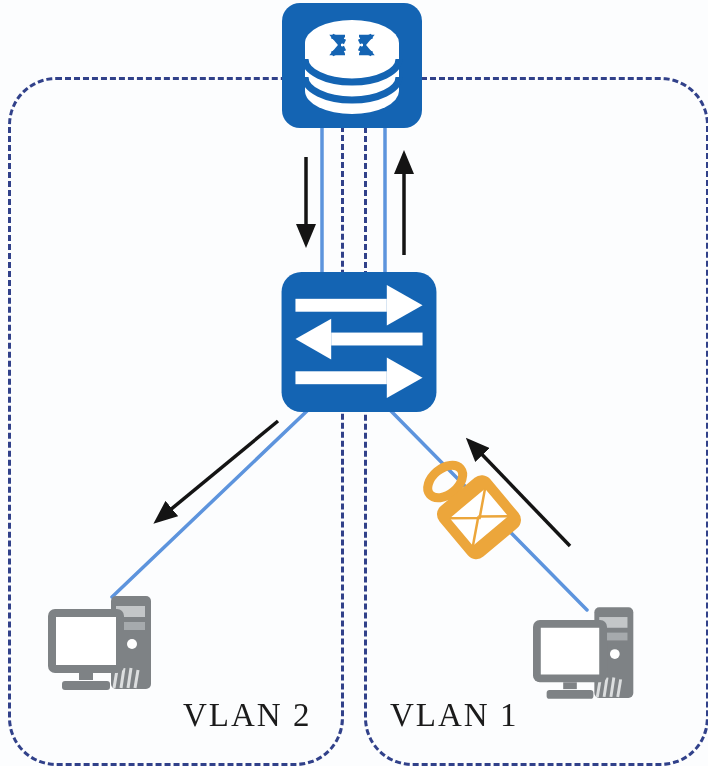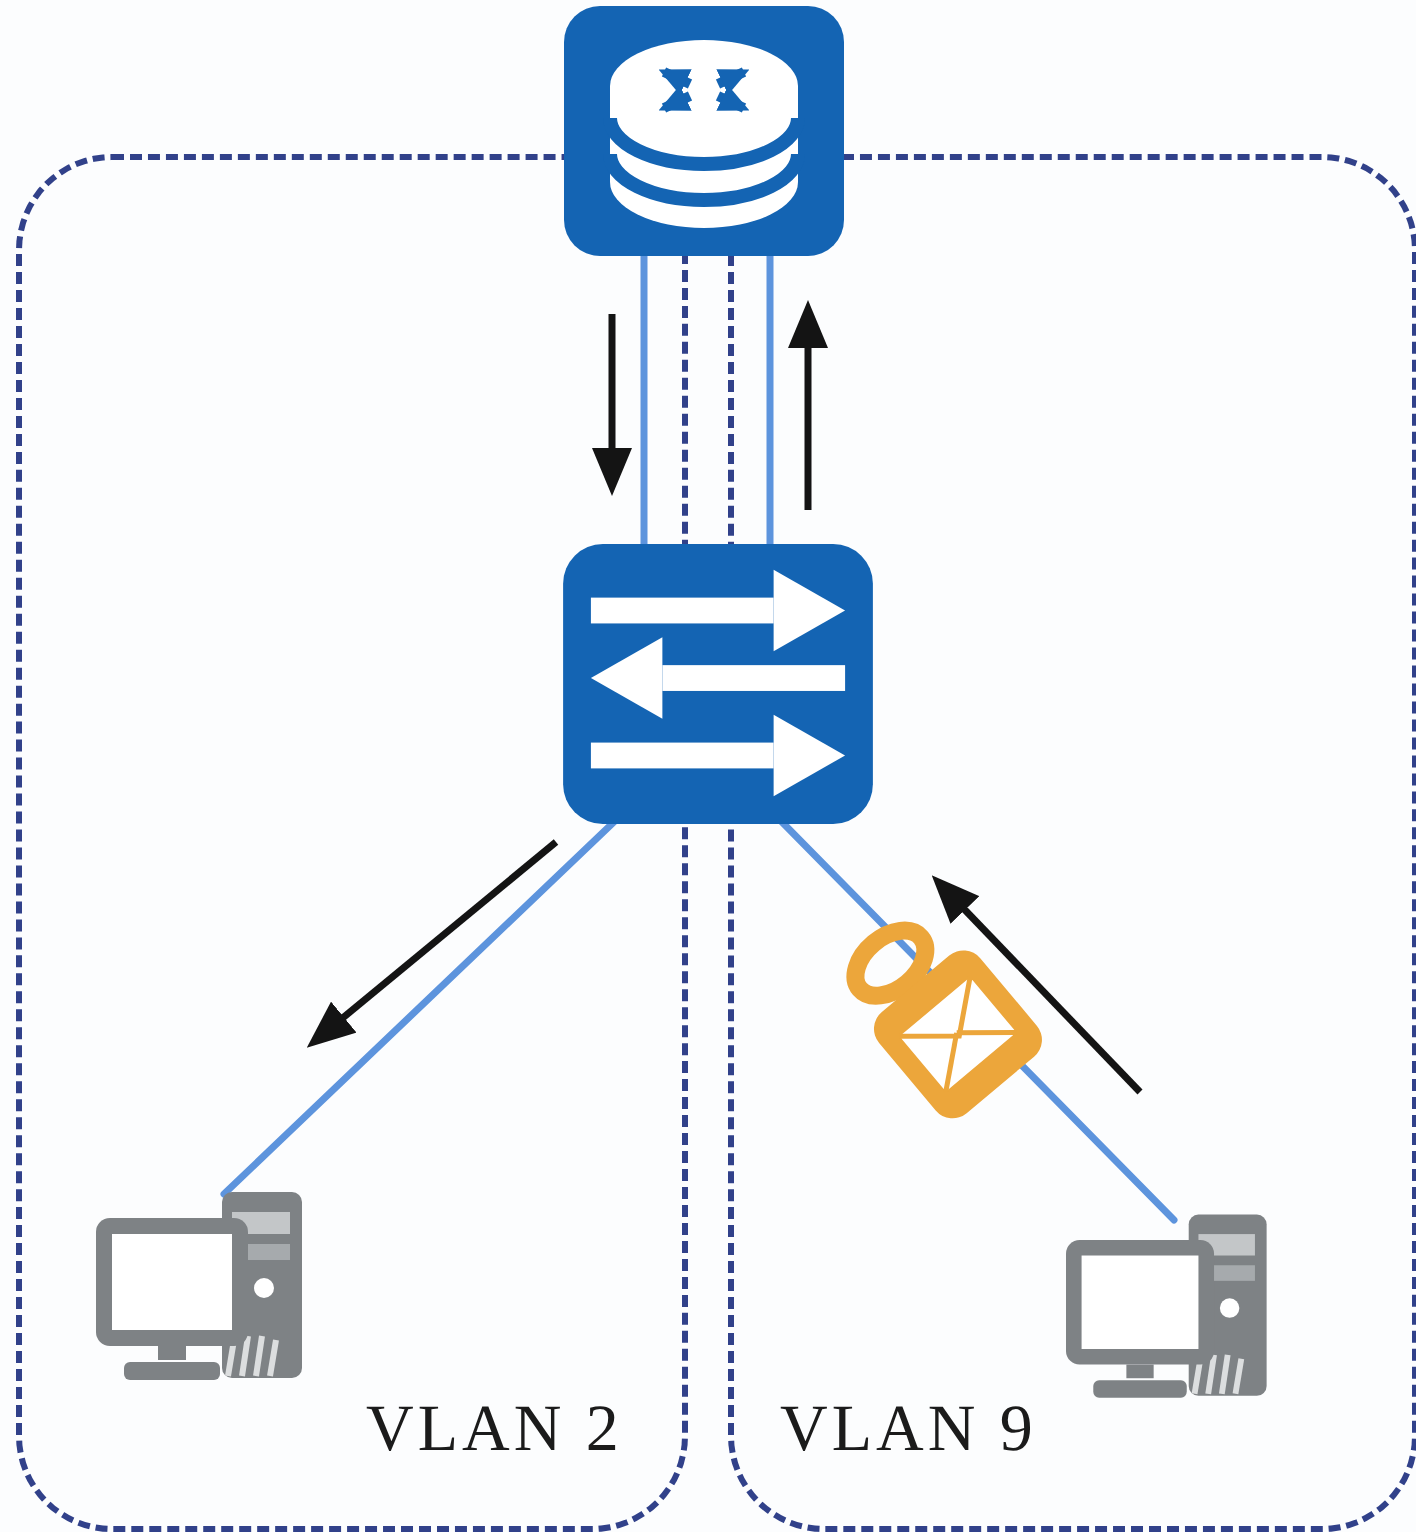--- a/index.html
+++ b/index.html
@@ -138,15 +138,15 @@
         <path d="M0,0 L24,10 L0,20 Z" class="arrow-fill"></path>
       </marker>
     </defs>
     <path class="arrow-stroke" d="M306,157 L306,242" marker-end="url(#ahBlack)"></path>
     <path class="arrow-stroke" d="M404,255 L404,156" marker-end="url(#ahBlack)"></path>
     <path class="arrow-stroke" d="M278,421 L158,520" marker-end="url(#ahBlack)"></path>
     <path class="arrow-stroke" d="M570,546 L470,442" marker-end="url(#ahBlack)"></path>
   </svg>
 
   <div class="vlan-label" id="label-vlan2">VLAN 2</div>
-  <div class="vlan-label" id="label-vlan3">VLAN 9</div>
+  <div class="vlan-label" id="label-vlan3">VLAN 1</div>
 
 </div>
 
 </body></html>

